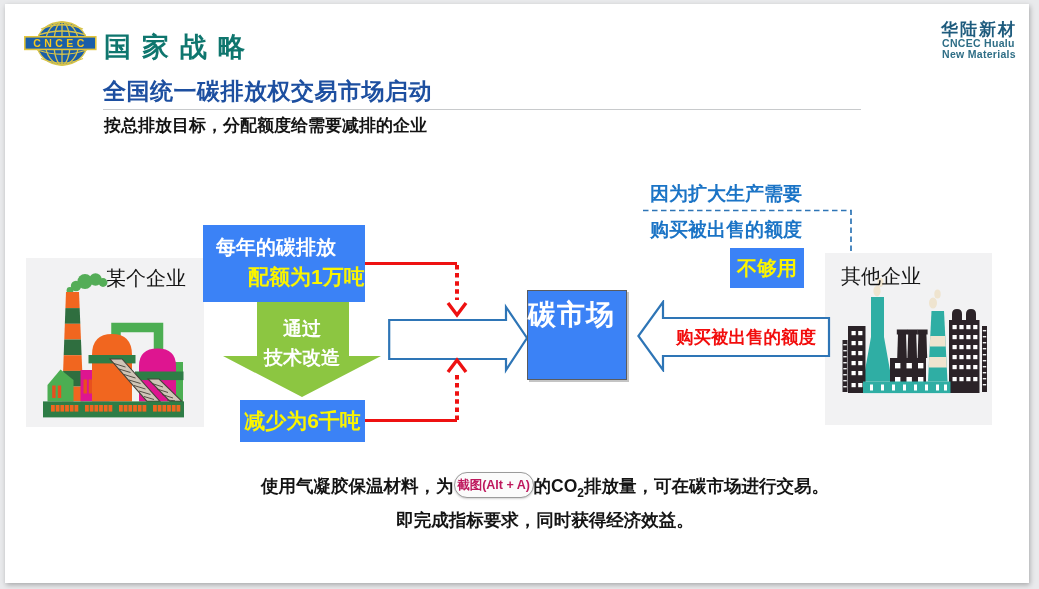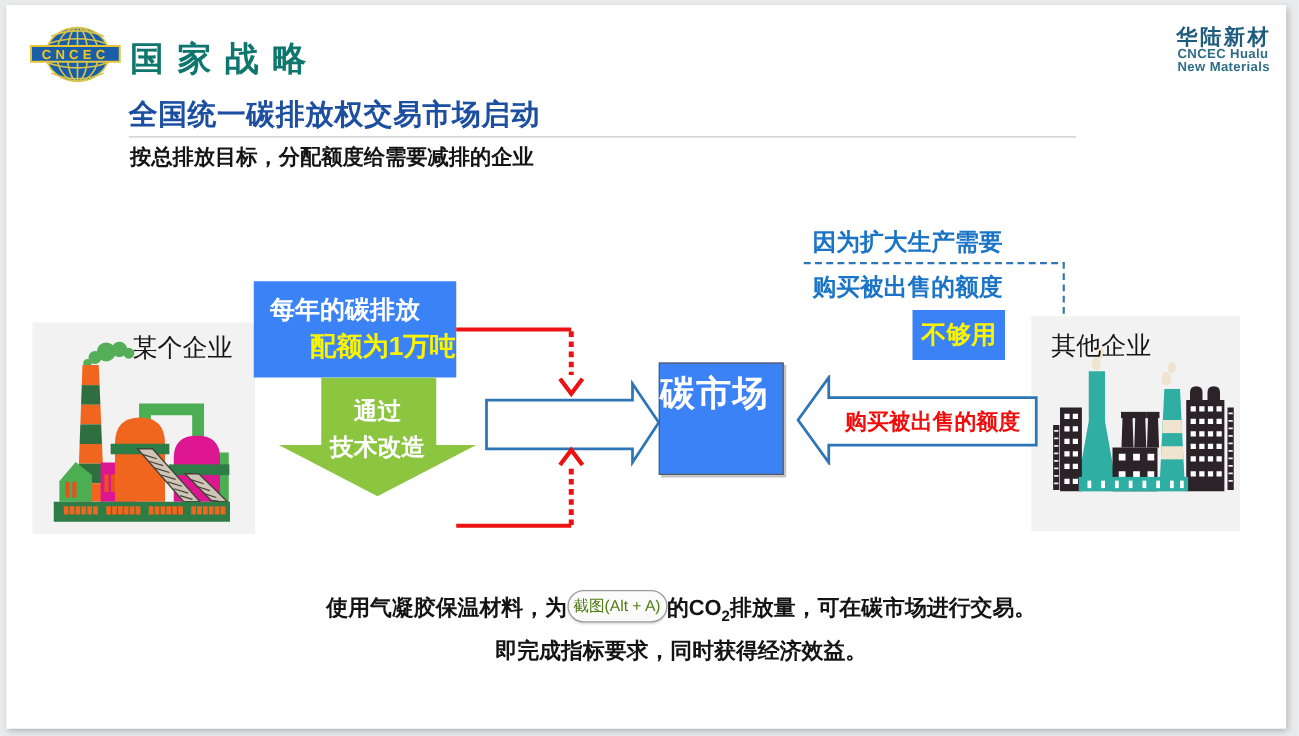--- a/index.html
+++ b/index.html
@@ -49,21 +49,21 @@
   .lbl-buy     { left:658px; top:314px; width:166px; height:38px; line-height:38px; font-size:17.5px; }
 
   .blue-note { font-size:19px; font-weight:bold; color:#1b74c6; white-space:nowrap; }
 
   
   .note-line { left:56px; width:968px; text-align:center; font-size:17.5px; font-weight:bold; color:#141414; white-space:nowrap; }
   .note-line sub { font-size:12px; }
   .gap-span { display:inline-block; width:80px; height:1px; position:relative; vertical-align:baseline; }
   .tooltip { position:absolute; left:0px; top:-19px; width:80px; height:26px; line-height:24px;
              background:#fbfbfb; border:1px solid #9b9b9b; border-radius:13px; text-align:center;
-             font-size:12.5px; font-weight:normal; color:#4d7c0f; box-shadow:0 1px 2px rgba(0,0,0,0.18);
+             font-size:12.5px; font-weight:bold; color:#be185d; box-shadow:0 1px 2px rgba(0,0,0,0.18);
              white-space:nowrap; z-index:30; }
   svg { display:block; }
   .noptr { pointer-events:none; }
 </style>
 </head>
 <body>
 
 <div class="stage">
   <div class="slide">
 
@@ -315,20 +315,21 @@
       <div class="l1">每年的碳排放</div>
       <div class="l2">配额为1万吨</div>
     </div>
 
     <svg class="abs noptr" style="left:218px; top:298px;" width="158" height="99" viewBox="0 0 158 99">
       <polygon points="34,0 126,0 126,54 158,54 79,95 0,54 34,54" fill="#8cc641"></polygon>
     </svg>
     <div class="abs ga-label" style="left:218px; top:312px;">通过</div>
     <div class="abs ga-label" style="left:218px; top:341px;">技术改造</div>
 
+    <div class="abs bluebox box-reduced">减少为6千吨</div>
 
     <svg class="abs noptr" style="left:0; top:0; z-index:5;" width="1024" height="579" viewBox="0 0 1024 579">
       <path d="M360,259.5 L452,259.5" stroke="#ee1111" stroke-width="3.2" fill="none"></path>
       <path d="M452,261 L452,296" stroke="#ee1111" stroke-width="4" stroke-dasharray="4.5 3.6" fill="none"></path>
       <path d="M443,299 L452,311 L461,299" stroke="#ee1111" stroke-width="3.4" fill="none"></path>
       <path d="M360,416.5 L452,416.5" stroke="#ee1111" stroke-width="3.2" fill="none"></path>
       <path d="M452,416 L452,370" stroke="#ee1111" stroke-width="4" stroke-dasharray="4.5 3.6" fill="none"></path>
       <path d="M443,368 L452,356 L461,368" stroke="#ee1111" stroke-width="3.4" fill="none"></path>
       <path d="M638,206.5 L846,206.5 L846,248" stroke="#2e75b6" stroke-width="1.7" stroke-dasharray="5.5 3.5" fill="none"></path>
     </svg>

